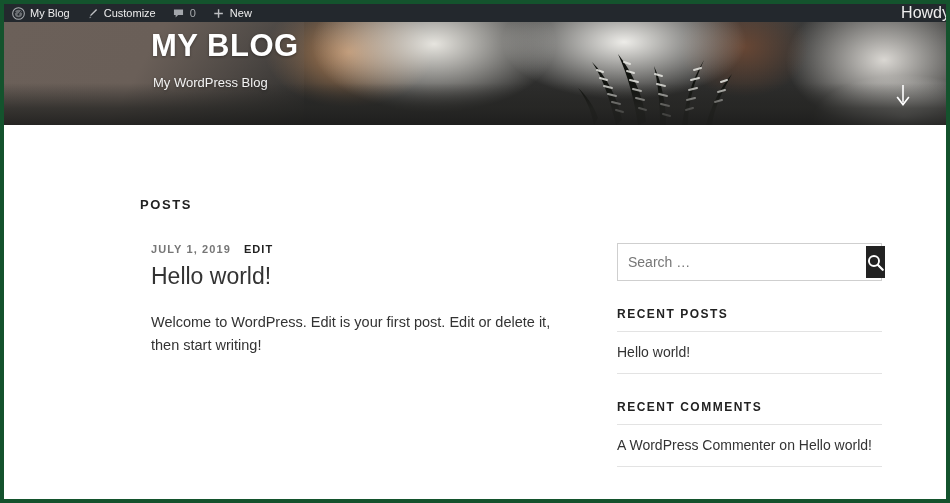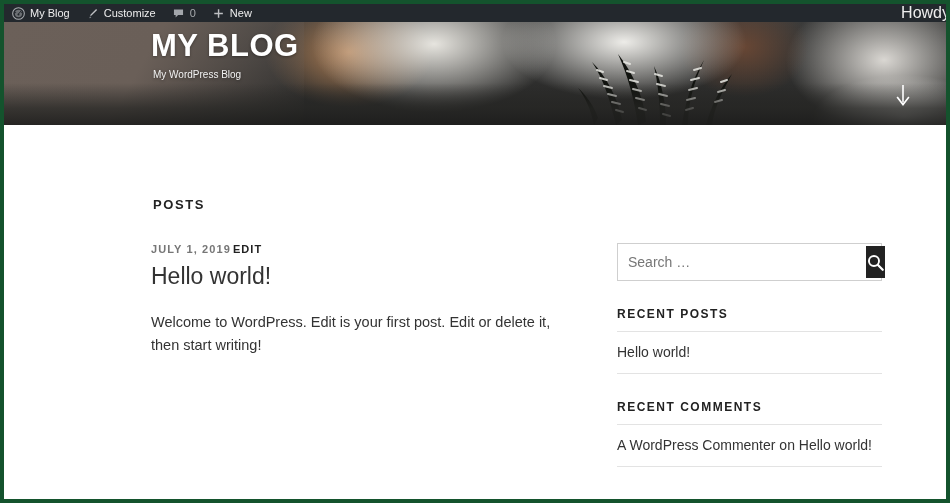--- a/index.html
+++ b/index.html
@@ -106,22 +106,22 @@
     margin: 0;
     font-size: 31px;
     line-height: 1.06;
     font-weight: 700;
     letter-spacing: .5px;
     color: #ffffff;
     text-transform: uppercase;
     text-shadow: 0 1px 3px rgba(0,0,0,.35);
   }
   #site-tagline {
-    margin: 6px 0 0 2px;
-    font-size: 10px;
+    margin: 12px 0 0 2px;
+    font-size: 13px;
     line-height: 1.2;
     font-weight: 400;
     color: #f2f2f2;
     text-shadow: 0 1px 3px rgba(0,0,0,.4);
   }
   #scroll-down {
     position: absolute;
     right: 41px; top: 62px;
     width: 20px; height: 24px;
     z-index: 6;
@@ -137,21 +137,21 @@
     background: #ffffff;
   }
   #content-inner {
     position: relative;
     width: 950px;
     padding: 0;
   }
 
   #posts-heading {
     position: absolute;
-    left: 149px; top: 72px;
+    left: 136px; top: 72px;
     margin: 0;
     font-size: 13px;
     font-weight: 700;
     letter-spacing: 1.6px;
     color: #222222;
     text-transform: uppercase;
   }
 
   
   #main-col {
@@ -160,21 +160,21 @@
     width: 415px;
   }
   .post-meta {
     font-size: 11px;
     font-weight: 700;
     letter-spacing: 1.1px;
     text-transform: uppercase;
     color: #767676;
     margin: 0 0 7px 0;
     display: flex;
-    gap: 2px;
+    gap: 13px;
     align-items: baseline;
   }
   .post-date { color: #767676; }
   .post-edit-link { color: #222222; text-decoration: none; }
   .post-title {
     margin: 0 0 20px 0;
     font-size: 23px;
     line-height: 1.25;
     font-weight: 400;
     color: #333333;

